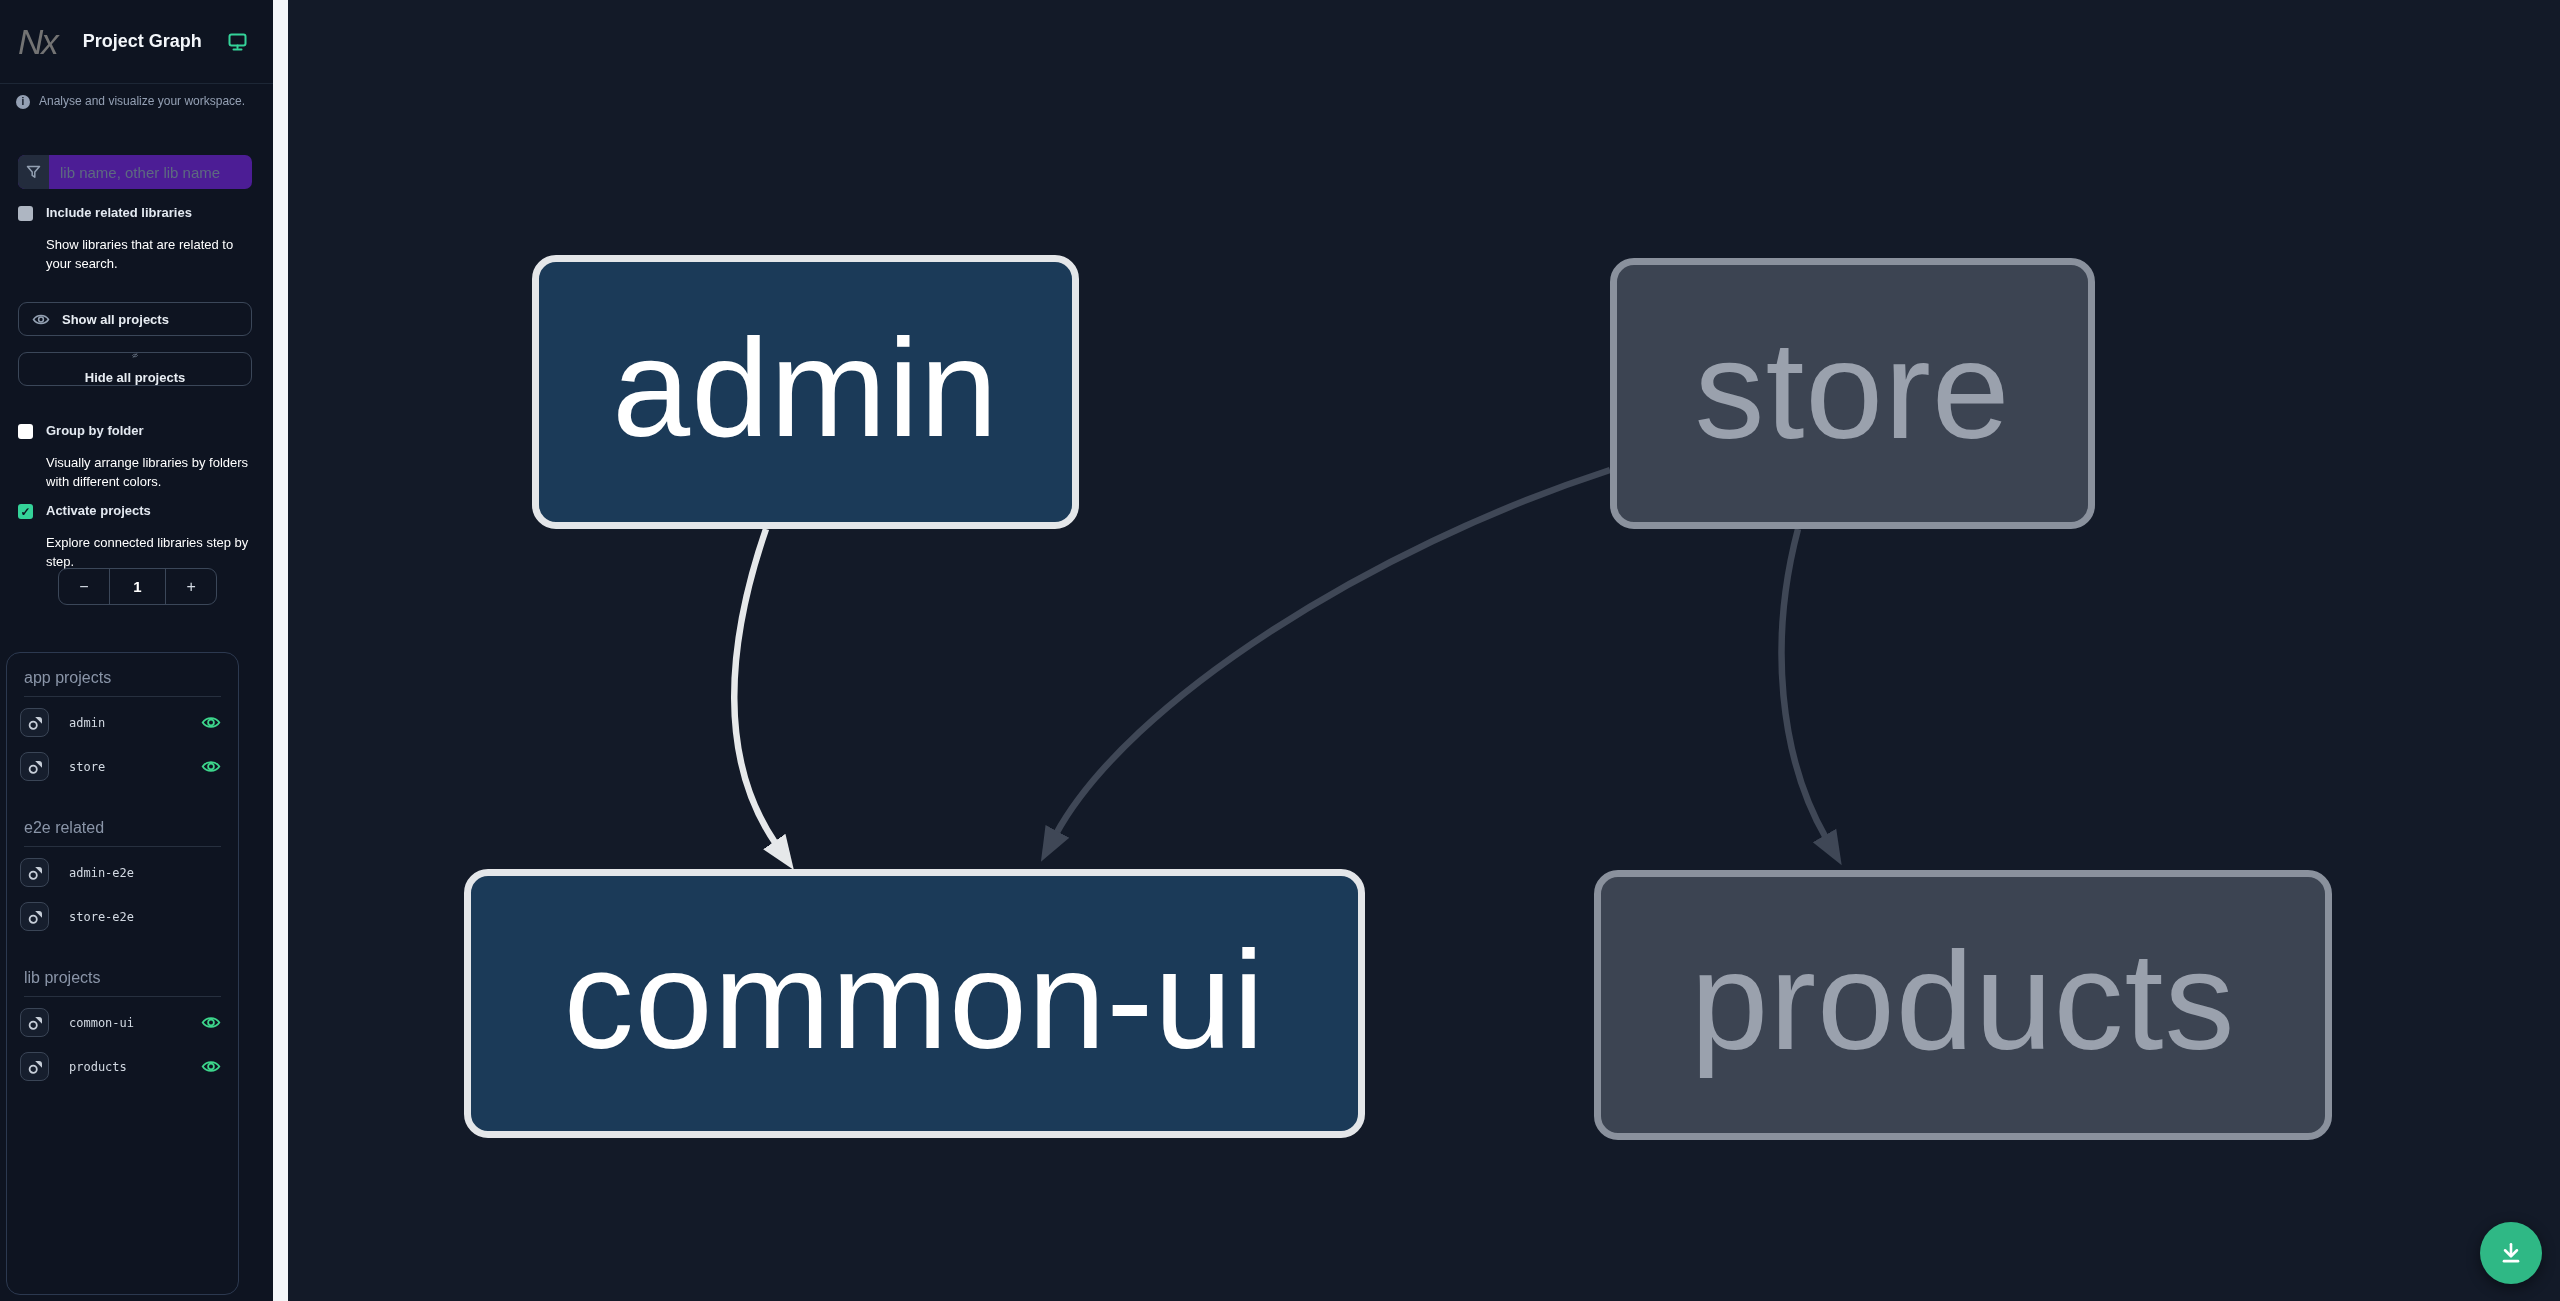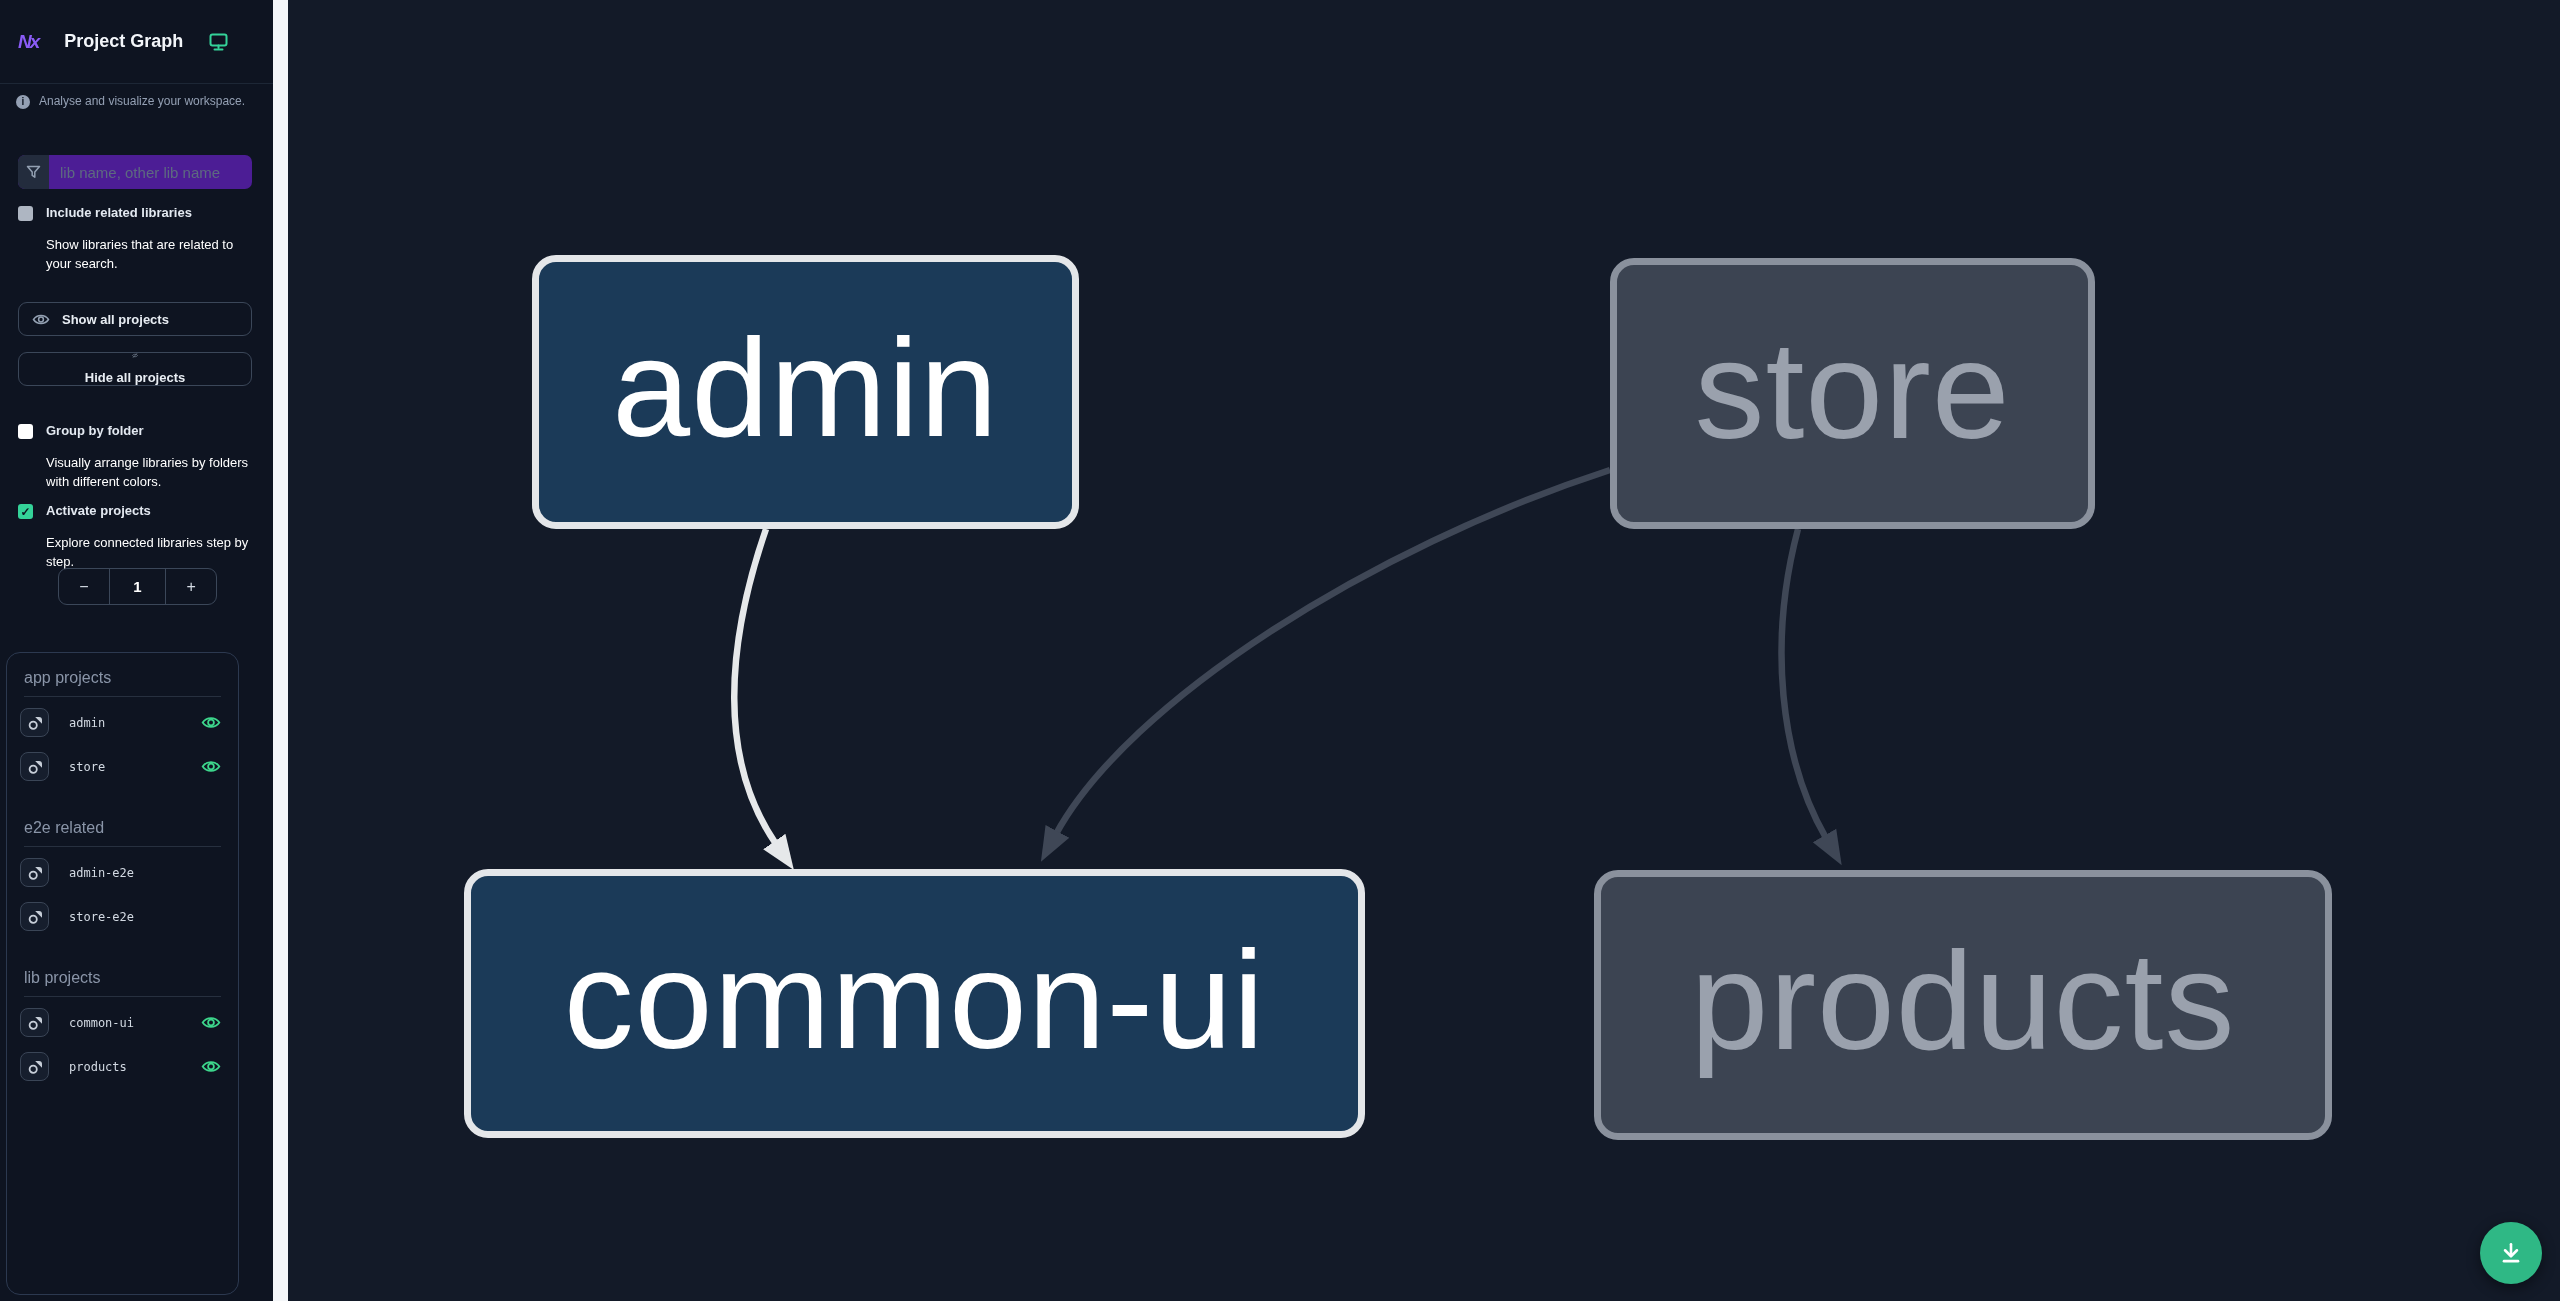--- a/index.html
+++ b/index.html
@@ -26,21 +26,21 @@
        background:var(--fab);border:none;display:flex;align-items:center;justify-content:center;
        cursor:pointer;box-shadow:0 4px 14px rgba(0,0,0,.45);z-index:20;}
 
   
   .sidebar{position:absolute;left:0;top:0;width:273px;height:1301px;background:var(--sidebar-bg);
            z-index:10;color:#e3e9f1;}
   .divider{position:absolute;left:273px;top:0;width:15px;height:1301px;background:#f4f6f8;
            z-index:11;cursor:col-resize;}
   .brand{position:absolute;top:0;left:0;right:0;height:84px;display:flex;align-items:center;
          padding:0 18px;gap:26px;border-bottom:1px solid #1d2736;box-sizing:border-box;}
-  .logo{font-weight:700;font-style:italic;font-size:19px;color:#8b5cf6;letter-spacing:-2px;}
+  .logo{font-weight:400;font-style:italic;font-size:35px;color:#737373;letter-spacing:-2px;}
   .brand-title{font-size:18px;font-weight:700;color:#f3f6fa;white-space:nowrap;}
   .tagline{position:absolute;top:94px;left:16px;right:8px;display:flex;gap:9px;align-items:flex-start;
            font-size:12px;color:#94a0b4;}
   .info-icon{flex:none;width:14px;height:14px;border-radius:50%;background:#94a0b4;color:#0e1421;
              font-size:10px;font-weight:800;line-height:14px;text-align:center;margin-top:1px;}
   .search{position:absolute;top:155px;left:18px;width:234px;height:34px;display:flex;
           background:#4c1d95;border-radius:7px;overflow:hidden;}
   .funnel-cell{width:31px;background:#232c3d;display:flex;align-items:center;justify-content:center;flex:none;}
   .search input{flex:1;min-width:0;background:transparent;border:0;outline:none;color:#cbd5e1;
           font-size:15px;padding:0 11px;font-family:"Liberation Sans",sans-serif;}

